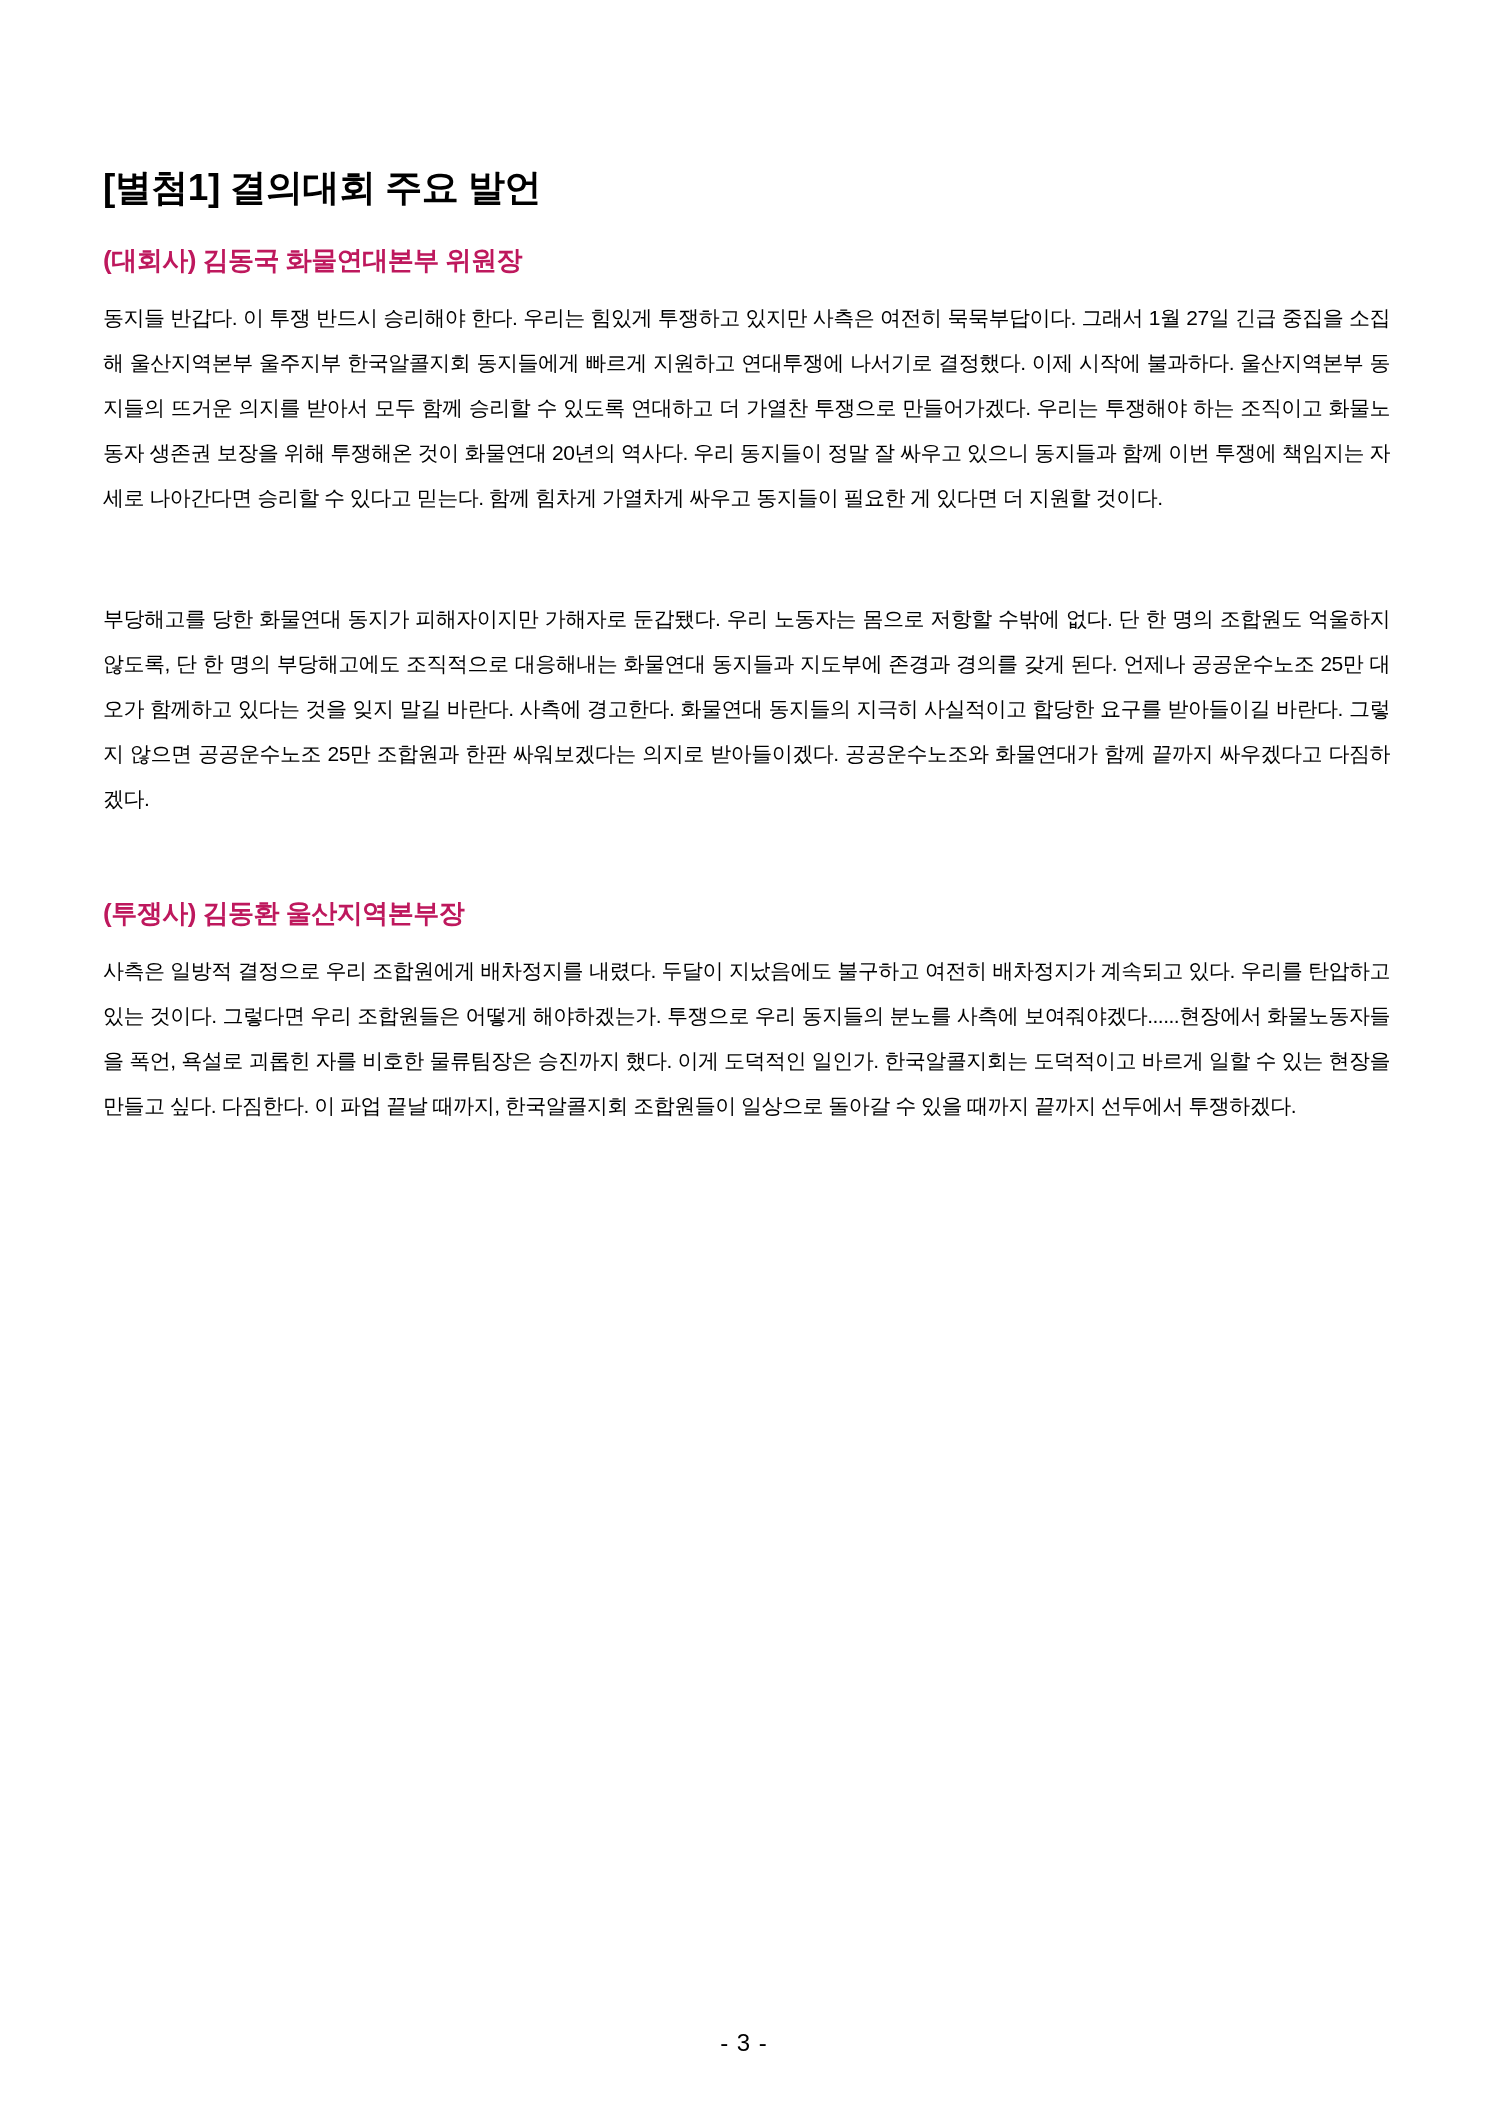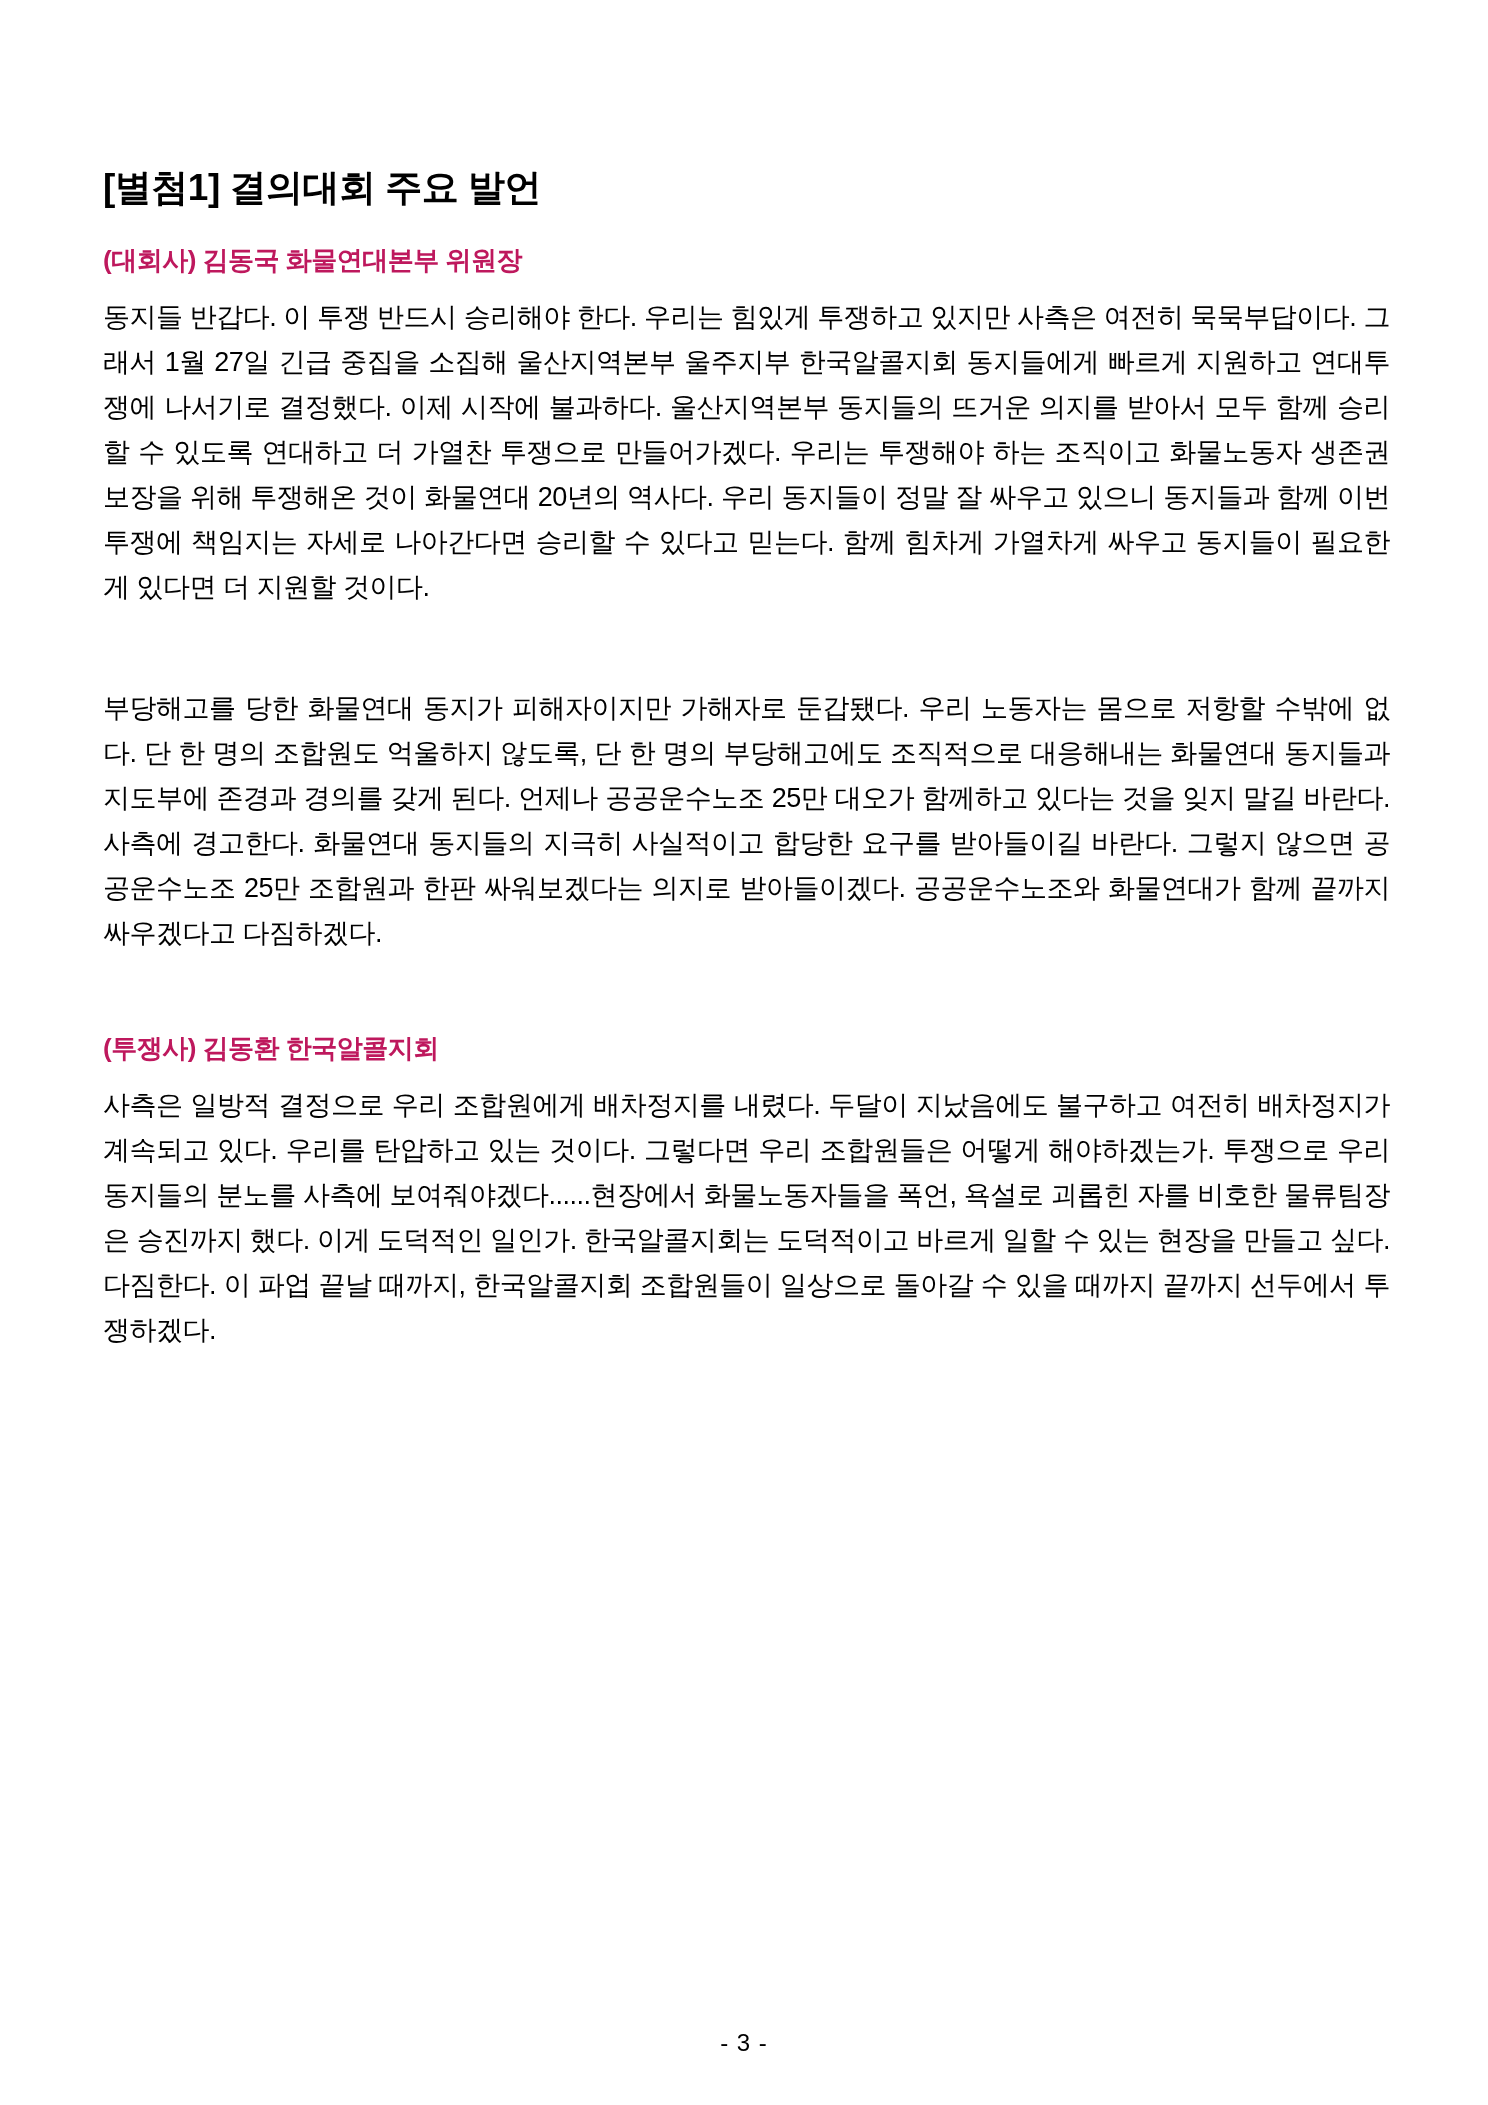--- a/index.html
+++ b/index.html
@@ -35,21 +35,21 @@
   }
   .section-heading {
     font-size: 26px;
     line-height: 32px;
     font-weight: 700;
     margin: 0 0 19px 0;
     letter-spacing: -0.5px;
     color: #be185d;
   }
   .section-body {
-    font-size: 27px;
+    font-size: 21px;
     line-height: 45px;
     margin: 0 0 76px 0;
     text-align: justify;
     word-break: break-all;
     letter-spacing: -0.5px;
     color: #000000;
   }
   .page-number {
     position: absolute;
     left: 0;
@@ -72,19 +72,19 @@
   <div class="section">
     <h2 class="section-heading">(대회사) 김동국 화물연대본부 위원장</h2>
     <p class="section-body">동지들 반갑다. 이 투쟁 반드시 승리해야 한다. 우리는 힘있게 투쟁하고 있지만 사측은 여전히 묵묵부답이다. 그래서 1월 27일 긴급 중집을 소집해 울산지역본부 울주지부 한국알콜지회 동지들에게 빠르게 지원하고 연대투쟁에 나서기로 결정했다. 이제 시작에 불과하다. 울산지역본부 동지들의 뜨거운 의지를 받아서 모두 함께 승리할 수 있도록 연대하고 더 가열찬 투쟁으로 만들어가겠다. 우리는 투쟁해야 하는 조직이고 화물노동자 생존권 보장을 위해 투쟁해온 것이 화물연대 20년의 역사다. 우리 동지들이 정말 잘 싸우고 있으니 동지들과 함께 이번 투쟁에 책임지는 자세로 나아간다면 승리할 수 있다고 믿는다. 함께 힘차게 가열차게 싸우고 동지들이 필요한 게 있다면 더 지원할 것이다.</p>
   </div>
 
   <div class="section">
     <p class="section-body">부당해고를 당한 화물연대 동지가 피해자이지만 가해자로 둔갑됐다. 우리 노동자는 몸으로 저항할 수밖에 없다. 단 한 명의 조합원도 억울하지 않도록, 단 한 명의 부당해고에도 조직적으로 대응해내는 화물연대 동지들과 지도부에 존경과 경의를 갖게 된다. 언제나 공공운수노조 25만 대오가 함께하고 있다는 것을 잊지 말길 바란다. 사측에 경고한다. 화물연대 동지들의 지극히 사실적이고 합당한 요구를 받아들이길 바란다. 그렇지 않으면 공공운수노조 25만 조합원과 한판 싸워보겠다는 의지로 받아들이겠다. 공공운수노조와 화물연대가 함께 끝까지 싸우겠다고 다짐하겠다.</p>
   </div>
 
   <div class="section">
-    <h2 class="section-heading">(투쟁사) 김동환 한국알콜지회</h2>
+    <h2 class="section-heading">(투쟁사) 김동환 울산지역본부장</h2>
     <p class="section-body">사측은 일방적 결정으로 우리 조합원에게 배차정지를 내렸다. 두달이 지났음에도 불구하고 여전히 배차정지가 계속되고 있다. 우리를 탄압하고 있는 것이다. 그렇다면 우리 조합원들은 어떻게 해야하겠는가. 투쟁으로 우리 동지들의 분노를 사측에 보여줘야겠다......현장에서 화물노동자들을 폭언, 욕설로 괴롭힌 자를 비호한 물류팀장은 승진까지 했다. 이게 도덕적인 일인가. 한국알콜지회는 도덕적이고 바르게 일할 수 있는 현장을 만들고 싶다. 다짐한다. 이 파업 끝날 때까지, 한국알콜지회 조합원들이 일상으로 돌아갈 수 있을 때까지 끝까지 선두에서 투쟁하겠다.</p>
   </div>
 
   <div class="page-number">- 3 -</div>
 
 </div>
 
 </body></html>

